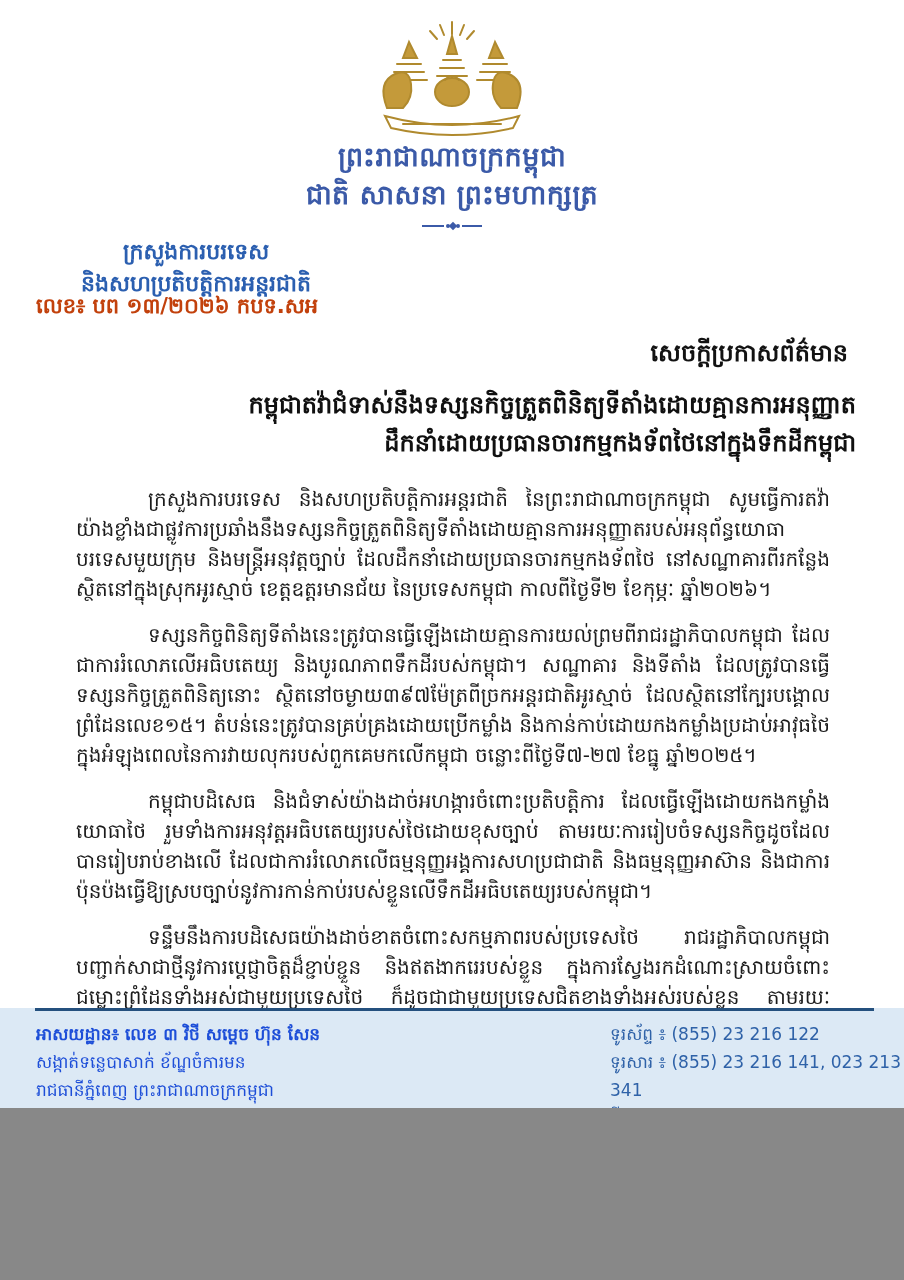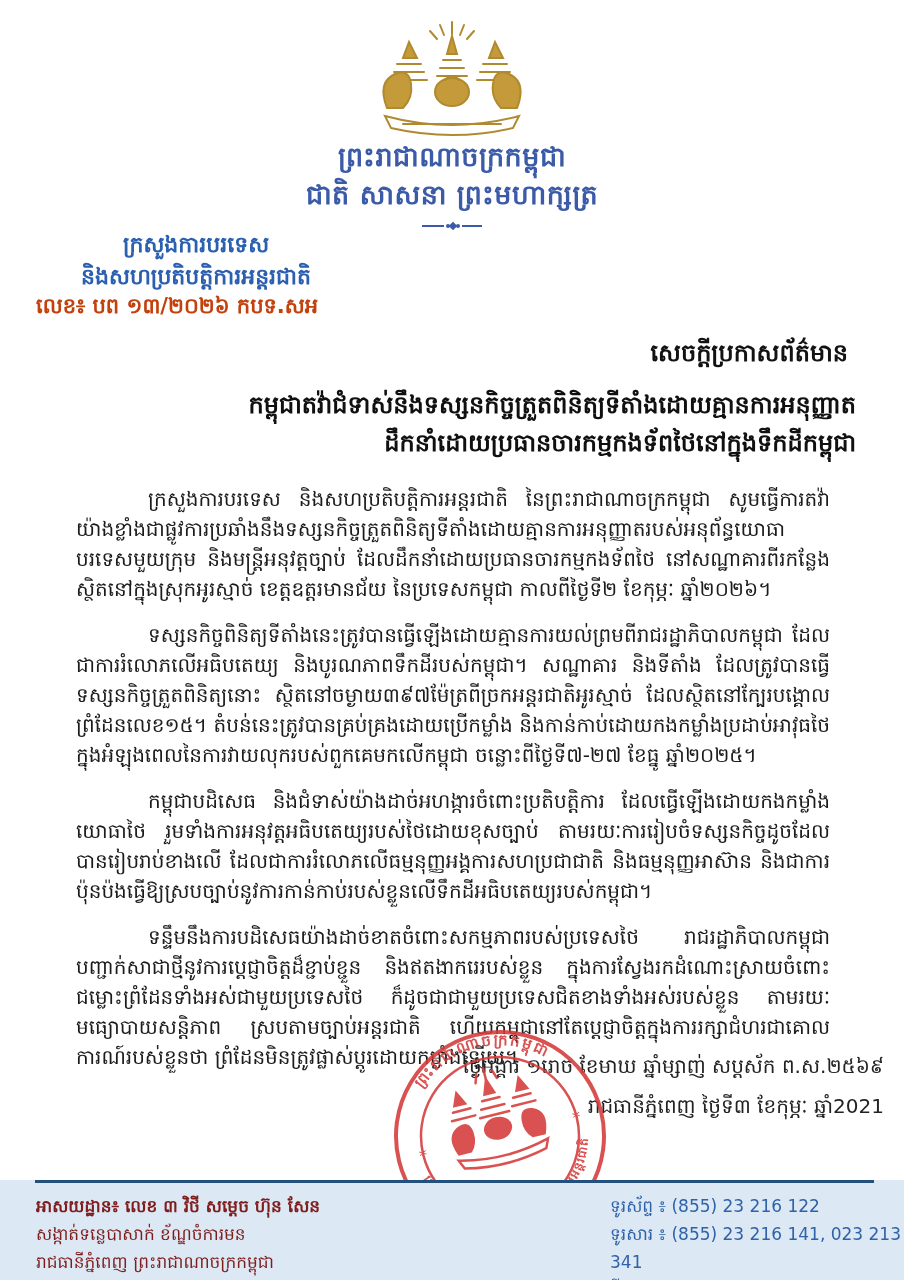--- a/index.html
+++ b/index.html
@@ -1,31 +1,31 @@
 <!DOCTYPE html>
 <html><head>
 <meta charset="utf-8">
 <style>
   * { margin:0; padding:0; box-sizing:border-box; }
   html,body { background:#888; }
   .page {
-    position:relative; width:904px; height:1280px; margin:0 auto;
+    position:relative; width:904px; height:1108px; margin:0 auto;
     background:#ffffff; overflow:hidden;
     font-family:"DejaVu Sans", sans-serif;
   }
   
   .emblem-wrap { position:absolute; top:20px; left:50%; transform:translateX(-50%); }
   .kingdom-block {
     position:absolute; top:138px; left:0; width:100%;
     text-align:center; color:#3B5AA8; font-weight:bold;
     font-size:27px; line-height:38px; letter-spacing:.5px;
   }
   .ornament { position:absolute; top:216px; left:50%; transform:translateX(-50%); }
   .ministry-block {
-    position:absolute; top:229px; left:24px; width:344px;
+    position:absolute; top:236px; left:24px; width:344px;
     text-align:center; color:#2B5FB0; font-weight:bold;
     font-size:22px; line-height:32px;
   }
   .ref-line {
     position:absolute; top:292px; left:36px;
     font-size:21px; color:#c2410c; font-weight:600;
   }
   
   .doc-kind {
     position:absolute; top:338px; right:56px;
@@ -57,21 +57,21 @@
   .footer {
     position:absolute; left:0; bottom:0; width:904px; height:100px;
     background:#DCE9F5;
   }
   .footer-rule {
     position:absolute; top:0; left:35px; right:30px;
     border-top:3px solid #24507E;
   }
   .footer-left {
     position:absolute; left:36px; top:12px;
-    color:#7f1d1d; font-size:17px; line-height:28px;
+    color:#1d4ed8; font-size:17px; line-height:28px;
   }
   .footer-right {
     position:absolute; left:610px; top:12px;
     color:#2F62A8; font-size:17px; line-height:28px;
   }
   .footer-left .l1 { font-weight:bold; }
 </style>
 </head>
 <body>
 

